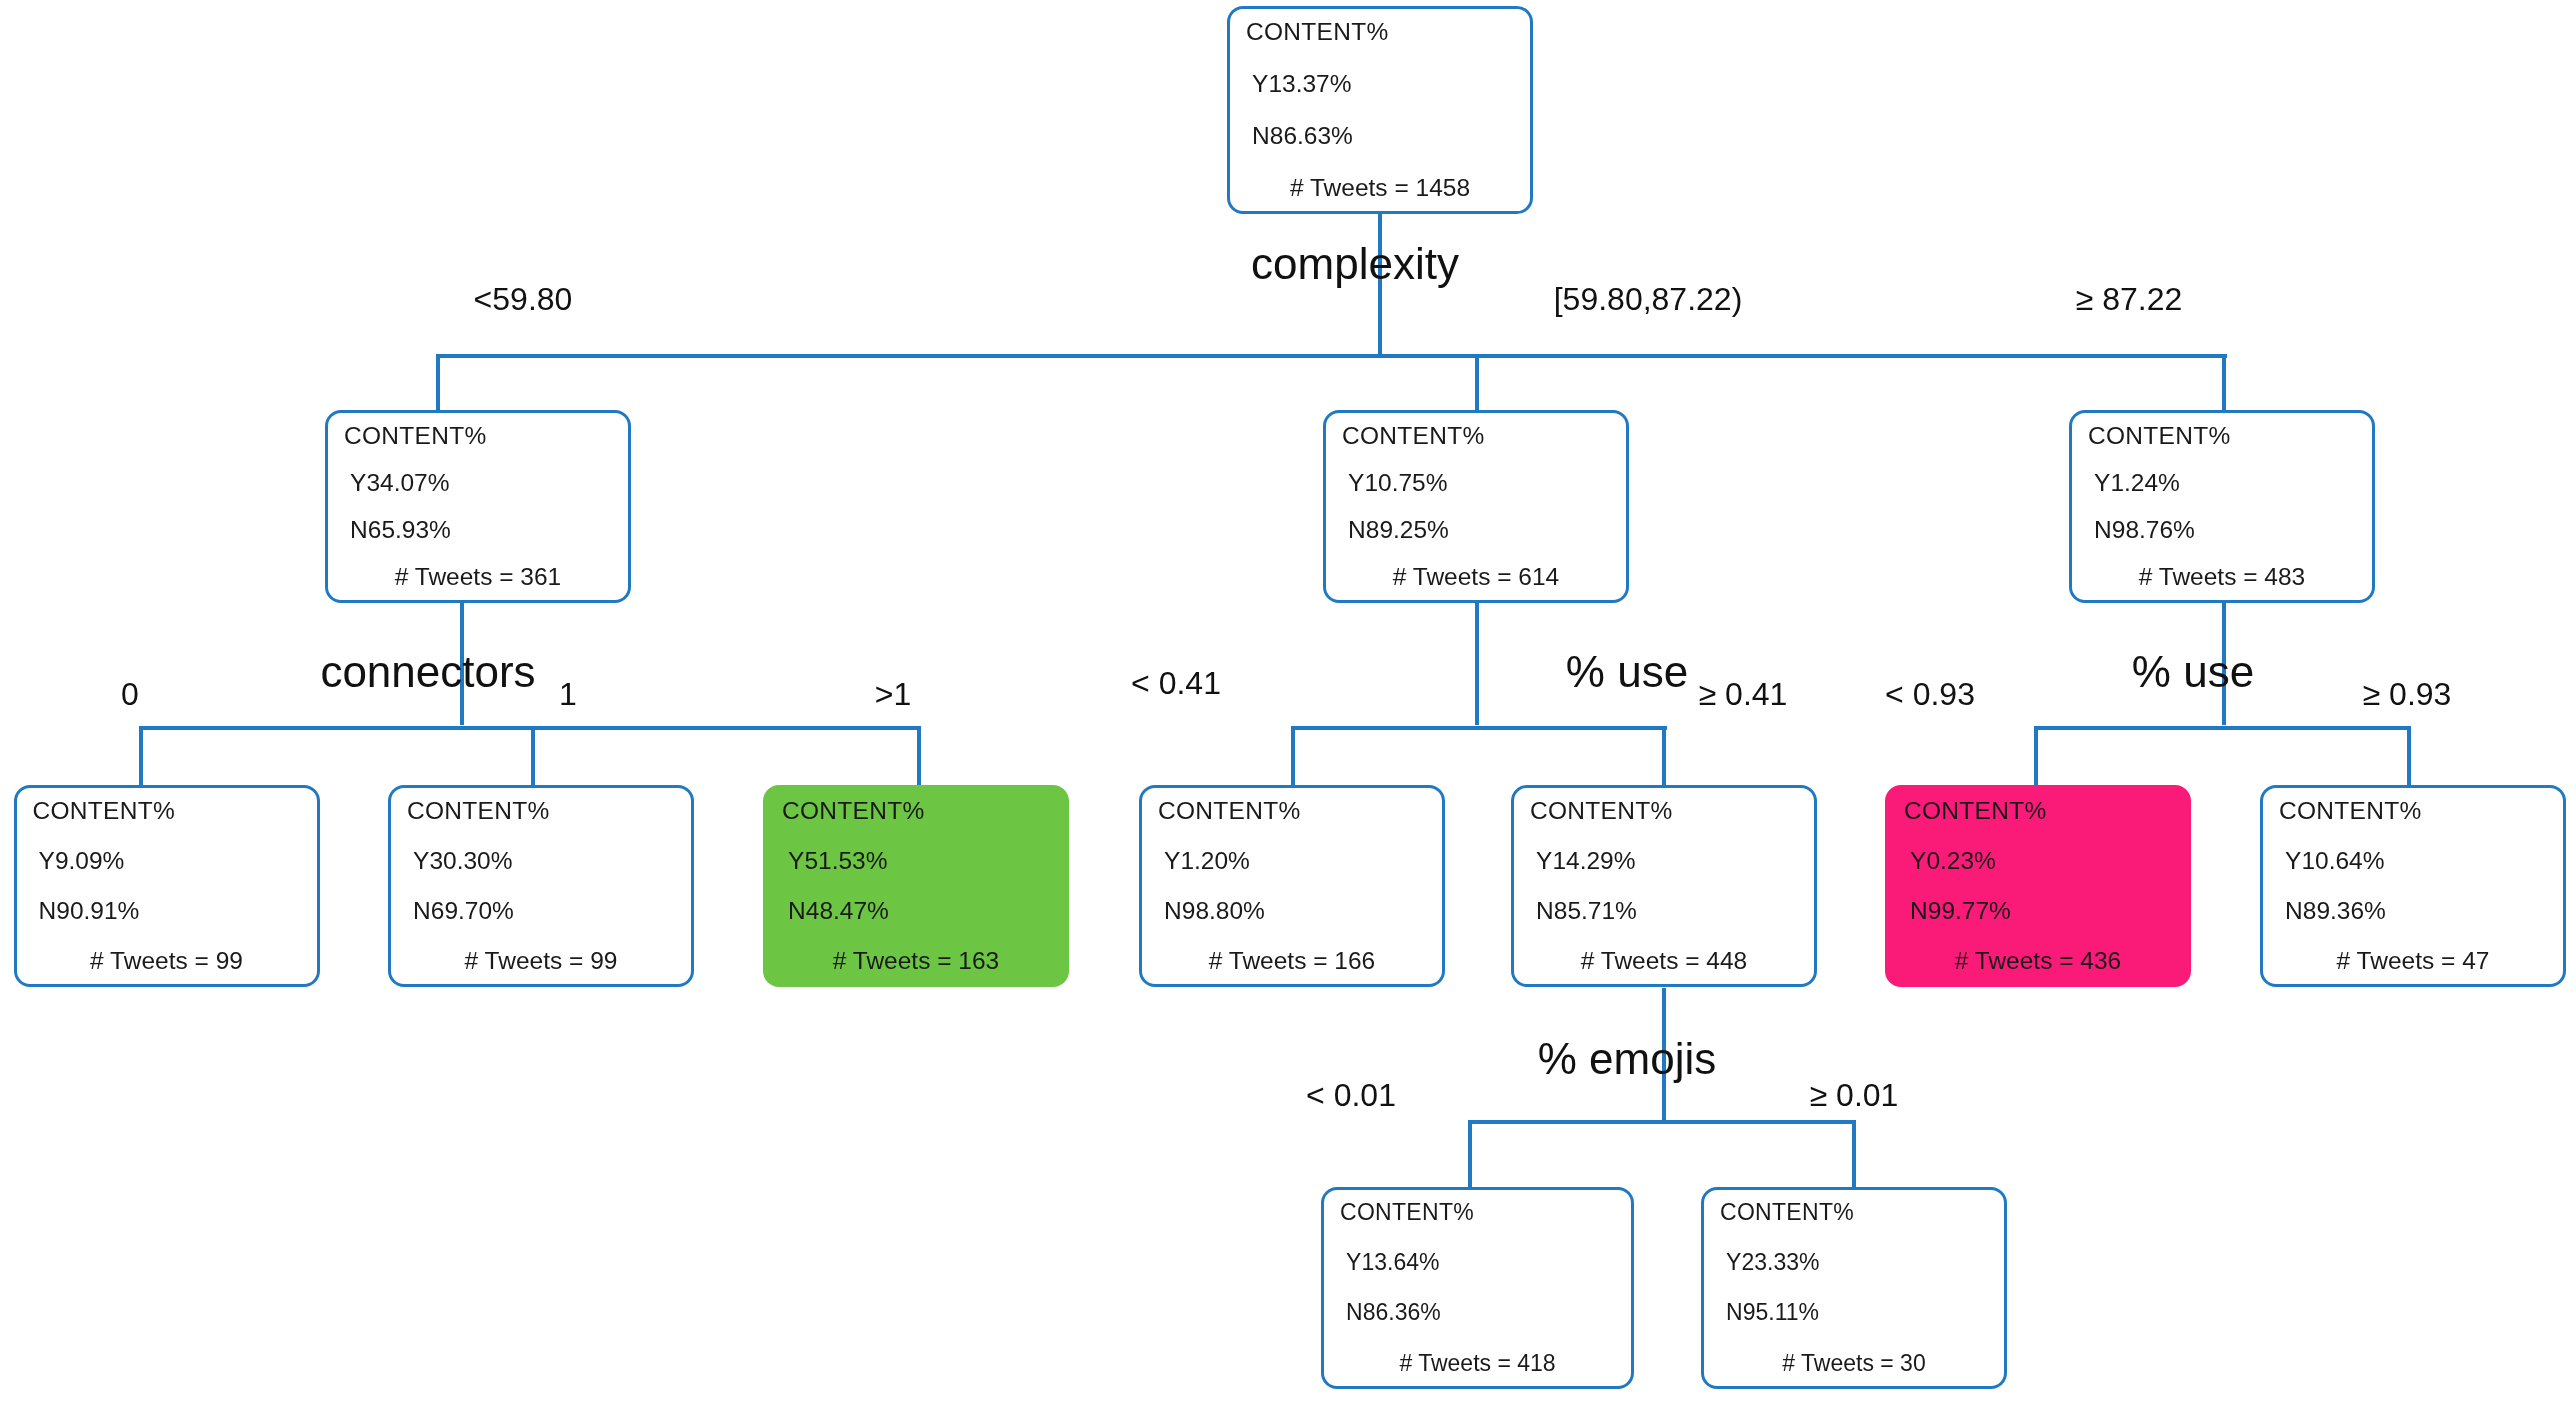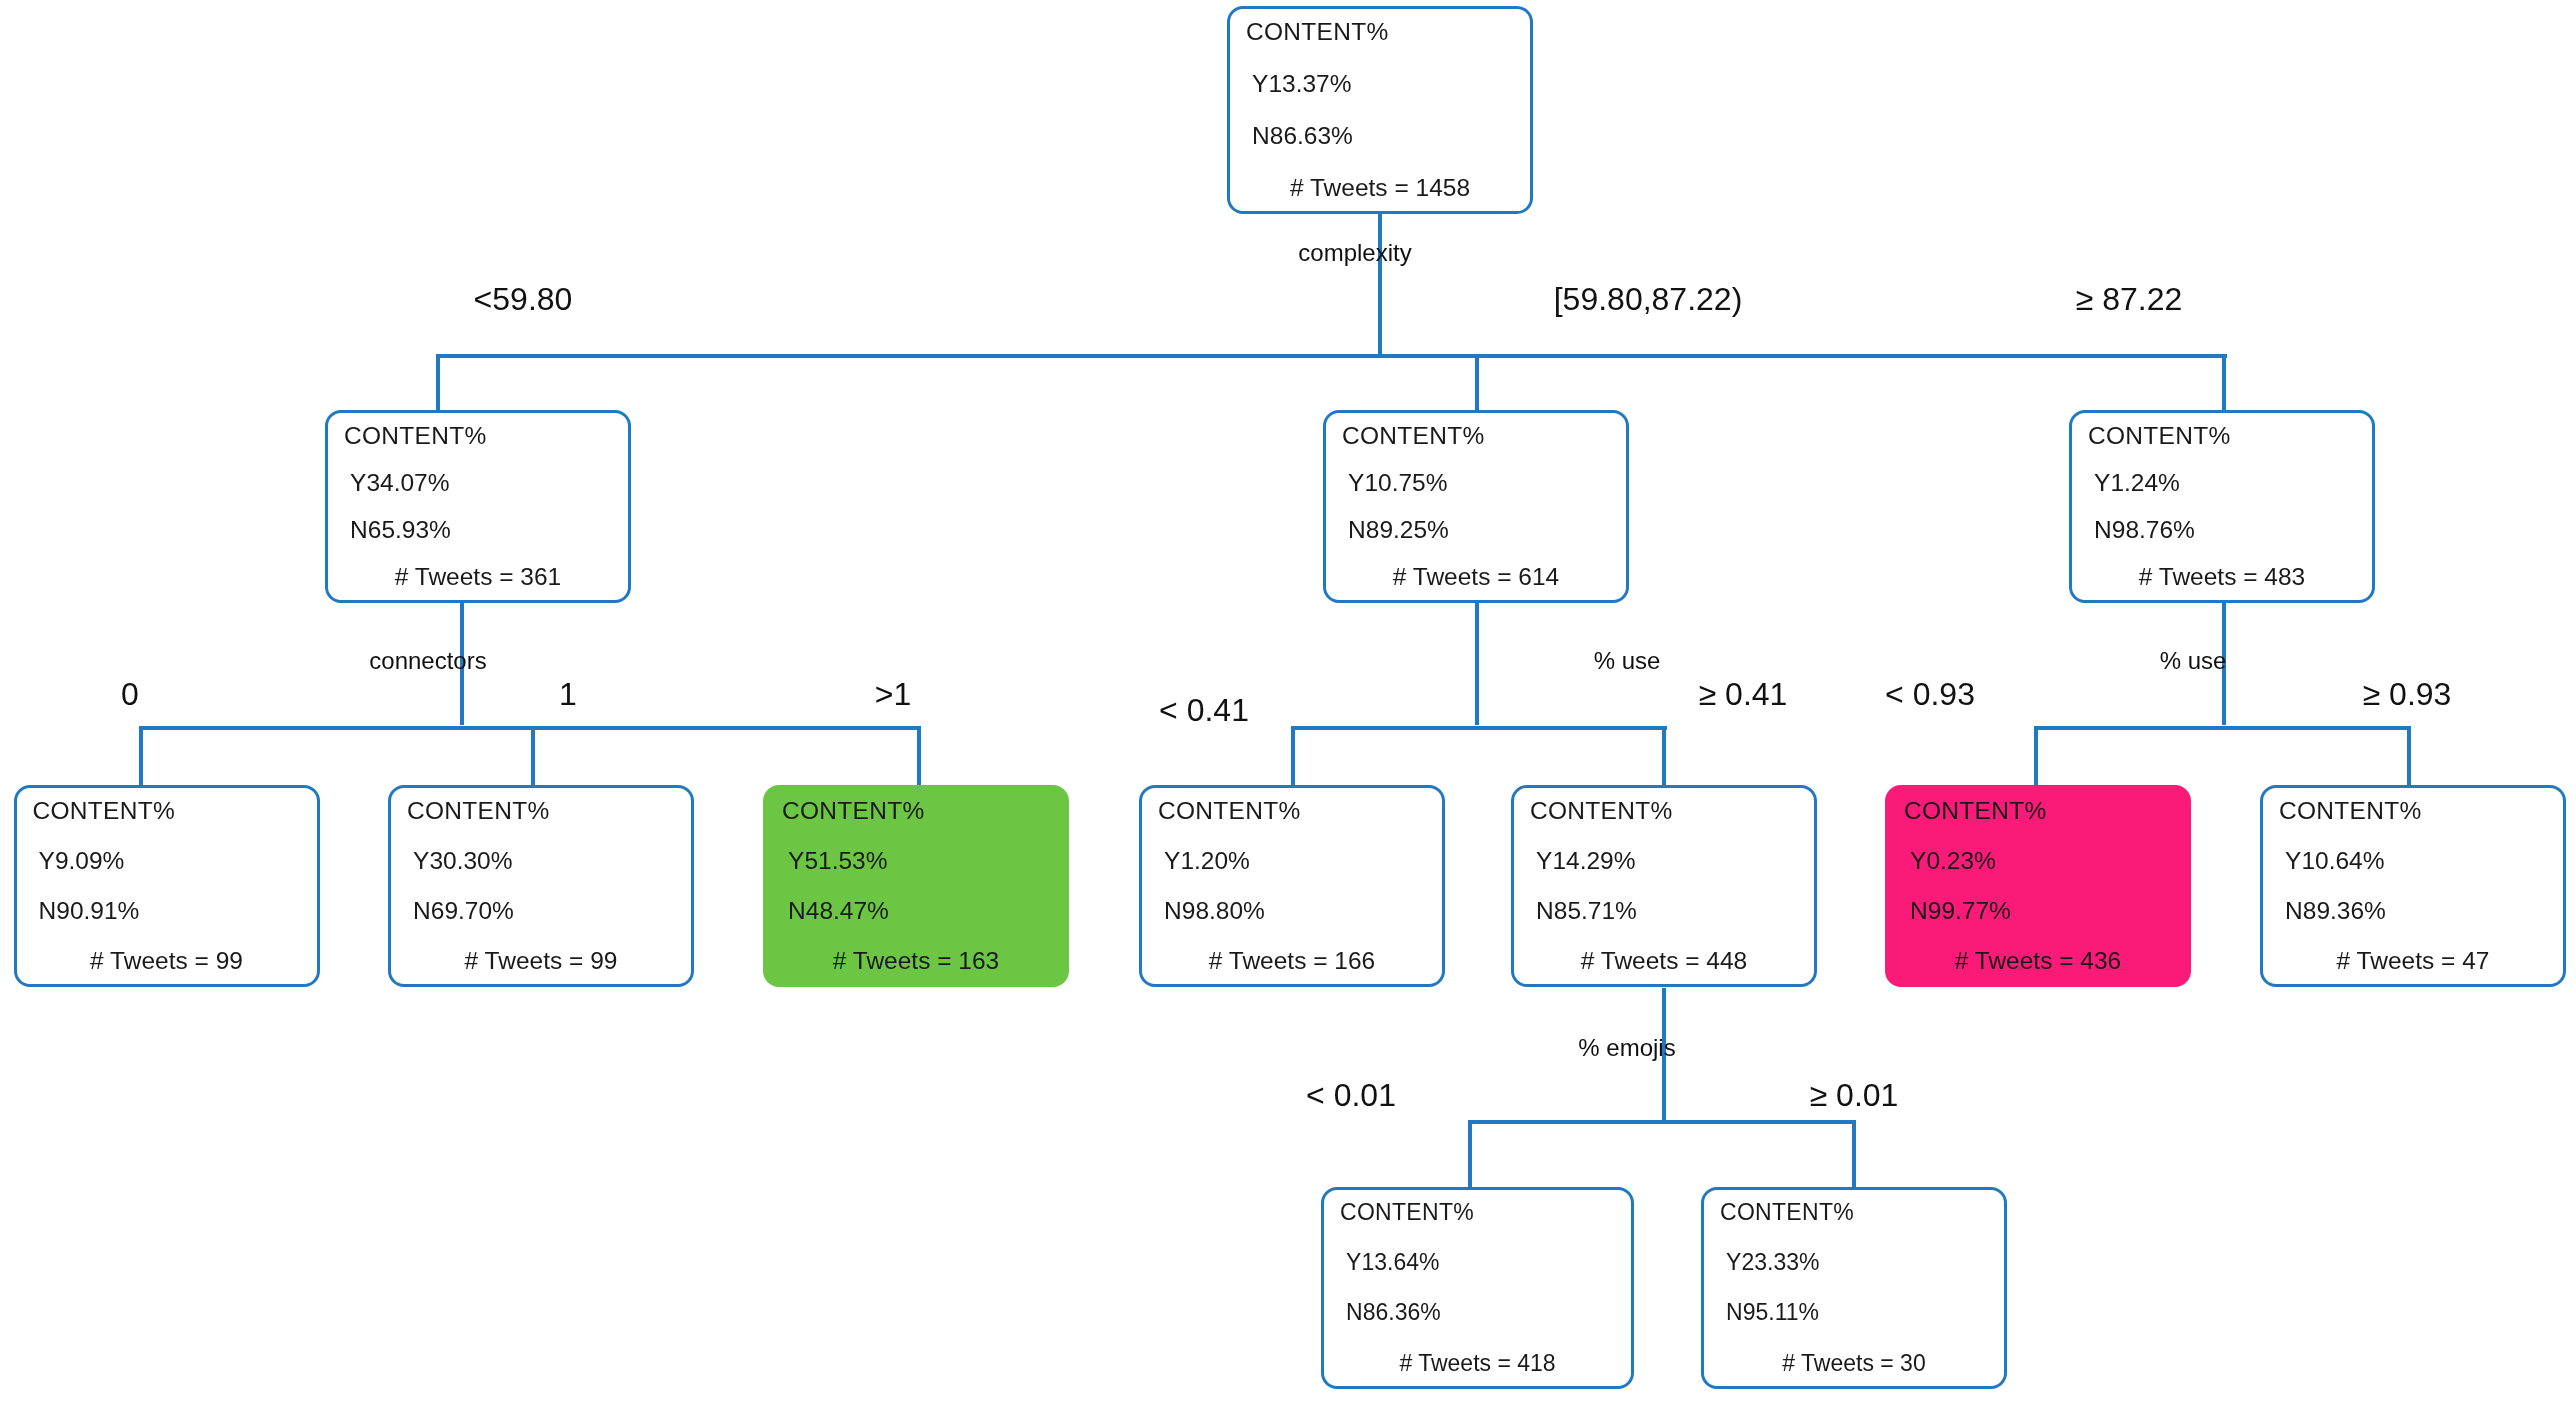--- a/index.html
+++ b/index.html
@@ -80,21 +80,21 @@
   }
   .hline {
     position: absolute;
     background: #2079C2;
     height: 4.3px;
   }
 
   
   .split-name {
     position: absolute;
-    font-size: 24px;
+    font-size: 44px;
     color: #111111;
     white-space: nowrap;
     transform: translateX(-50%);
   }
   .branch-label {
     position: absolute;
     font-size: 32px;
     color: #111111;
     white-space: nowrap;
     transform: translateX(-50%);
@@ -138,21 +138,21 @@
   <div class="branch-label" style="left:523px; top:281px;">&lt;59.80</div>
   <div class="branch-label" style="left:1627px; top:281px;margin-left:21px;">[59.80,87.22)</div>
   <div class="branch-label" style="left:2129px; top:281px;">≥ 87.22</div>
 
   <div class="split-name" style="left:428px; top:647px;">connectors</div>
   <div class="branch-label" style="left:130px; top:676px;">0</div>
   <div class="branch-label" style="left:568px; top:676px;">1</div>
   <div class="branch-label" style="left:893px; top:676px;">&gt;1</div>
 
   <div class="split-name" style="left:1627px; top:647px;">% use</div>
-  <div class="branch-label" style="left:1176px; top:692px;margin-left:28px;">&lt; 0.41</div>
+  <div class="branch-label" style="left:1176px; top:665px;">&lt; 0.41</div>
   <div class="branch-label" style="left:1710px; top:676px;margin-left:33px;">≥ 0.41</div>
 
   <div class="split-name" style="left:2193px; top:647px;">% use</div>
   <div class="branch-label" style="left:1930px; top:676px;">&lt; 0.93</div>
   <div class="branch-label" style="left:2407px; top:676px;">≥ 0.93</div>
 
   <div class="split-name" style="left:1627px; top:1034px;">% emojis</div>
   <div class="branch-label" style="left:1351px; top:1077px;">&lt; 0.01</div>
   <div class="branch-label" style="left:1854px; top:1077px;">≥ 0.01</div>
 

